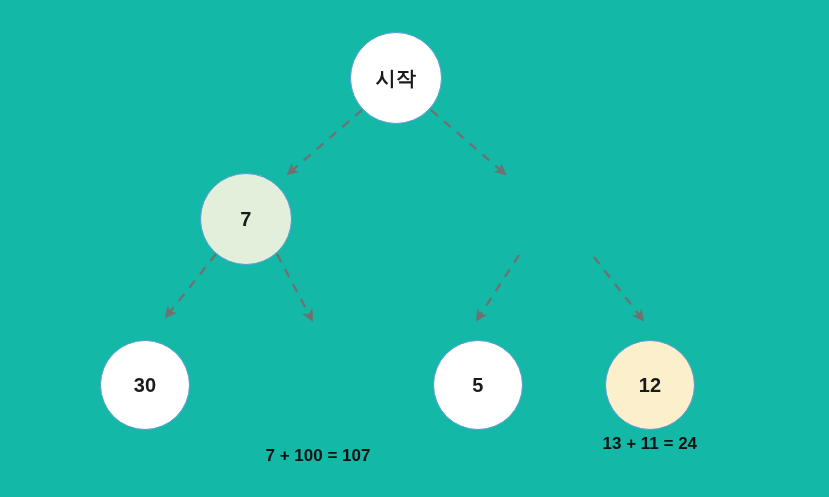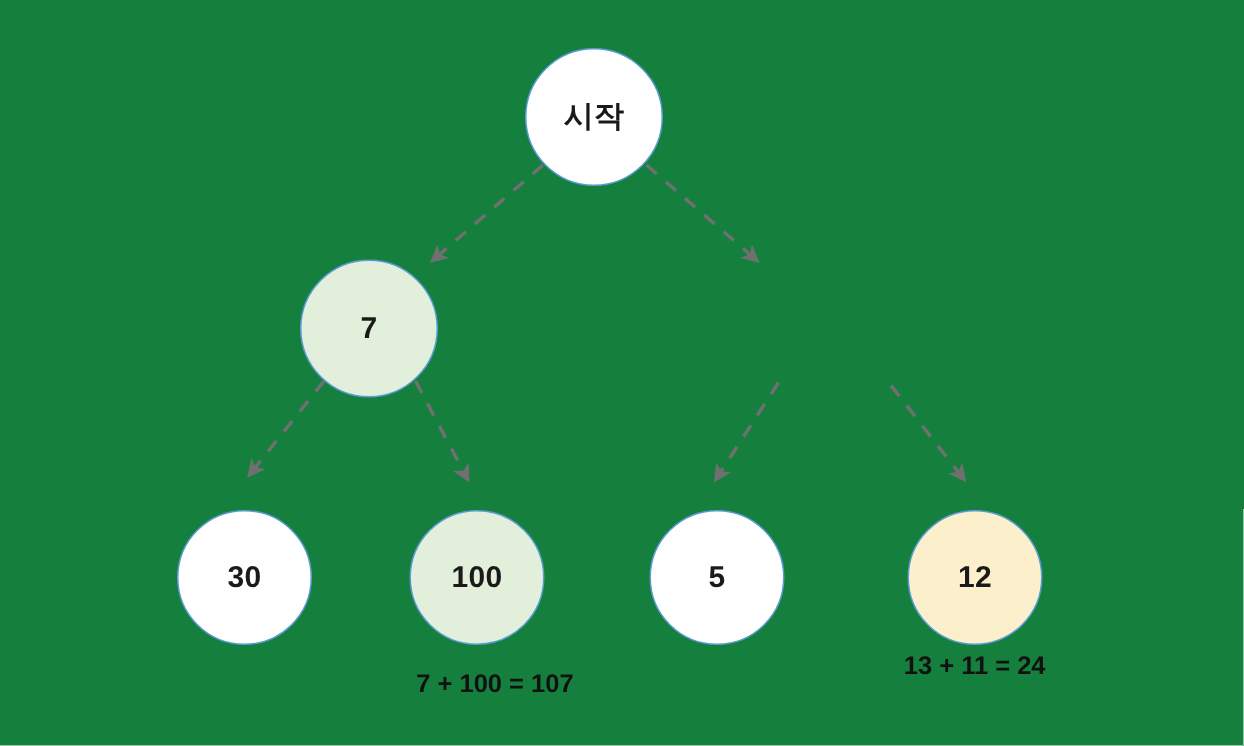--- a/index.html
+++ b/index.html
@@ -12,21 +12,21 @@
     width: 829px;
     height: 497px;
     overflow: hidden;
     font-family: "Liberation Sans", "DejaVu Sans", sans-serif;
     position: relative;
   }
   #diagram-root {
     position: relative;
     width: 829px;
     height: 497px;
-    background: #15803d;
+    background: #14b8a6;
   }
   svg.edge-layer {
     position: absolute;
     left: 0;
     top: 0;
     width: 829px;
     height: 497px;
     pointer-events: none;
   }
   .node {
@@ -87,33 +87,30 @@
 
   <div class="node root" style="left: 350px; top: 32px; width: 92px; height: 92px; background: rgb(255, 255, 255); border-color: rgb(91, 155, 213);">
     <span class="node-label">시작</span>
   </div>
 
   <div class="node" style="left: 200px; top: 173px; width: 92px; height: 92px; background: rgb(226, 239, 218); border-color: rgb(91, 155, 213);">
     <span class="node-label">7</span>
   </div>
 
 
-  <div class="node" style="left: 118px; top: 340px; width: 90px; height: 90px; background: rgb(255, 255, 255); border-color: rgb(91, 155, 213);">
+  <div class="node" style="left: 100px; top: 340px; width: 90px; height: 90px; background: rgb(255, 255, 255); border-color: rgb(91, 155, 213);">
     <span class="node-label">30</span>
   </div>
 
-  <div class="node" style="left: 273px; top: 340px; width: 90px; height: 90px; background: rgb(226, 239, 218); border-color: rgb(91, 155, 213);">
-    <span class="node-label">100</span>
-  </div>
 
   <div class="node" style="left: 433px; top: 340px; width: 90px; height: 90px; background: rgb(255, 255, 255); border-color: rgb(91, 155, 213);">
     <span class="node-label">5</span>
   </div>
 
   <div class="node" style="left: 605px; top: 340px; width: 90px; height: 90px; background: rgb(252, 239, 203); border-color: rgb(91, 155, 213);">
     <span class="node-label">12</span>
   </div>
 
-  <div class="caption" style="top: 446px; left: 265.5px; margin-left: 12px;">7 + 100 = 107</div>
+  <div class="caption" style="top: 446px; left: 265.5px;">7 + 100 = 107</div>
 
   <div class="caption" style="top: 434px; left: 602.5px;">13 + 11 = 24</div>
 
 </div>
 
 </body></html>

